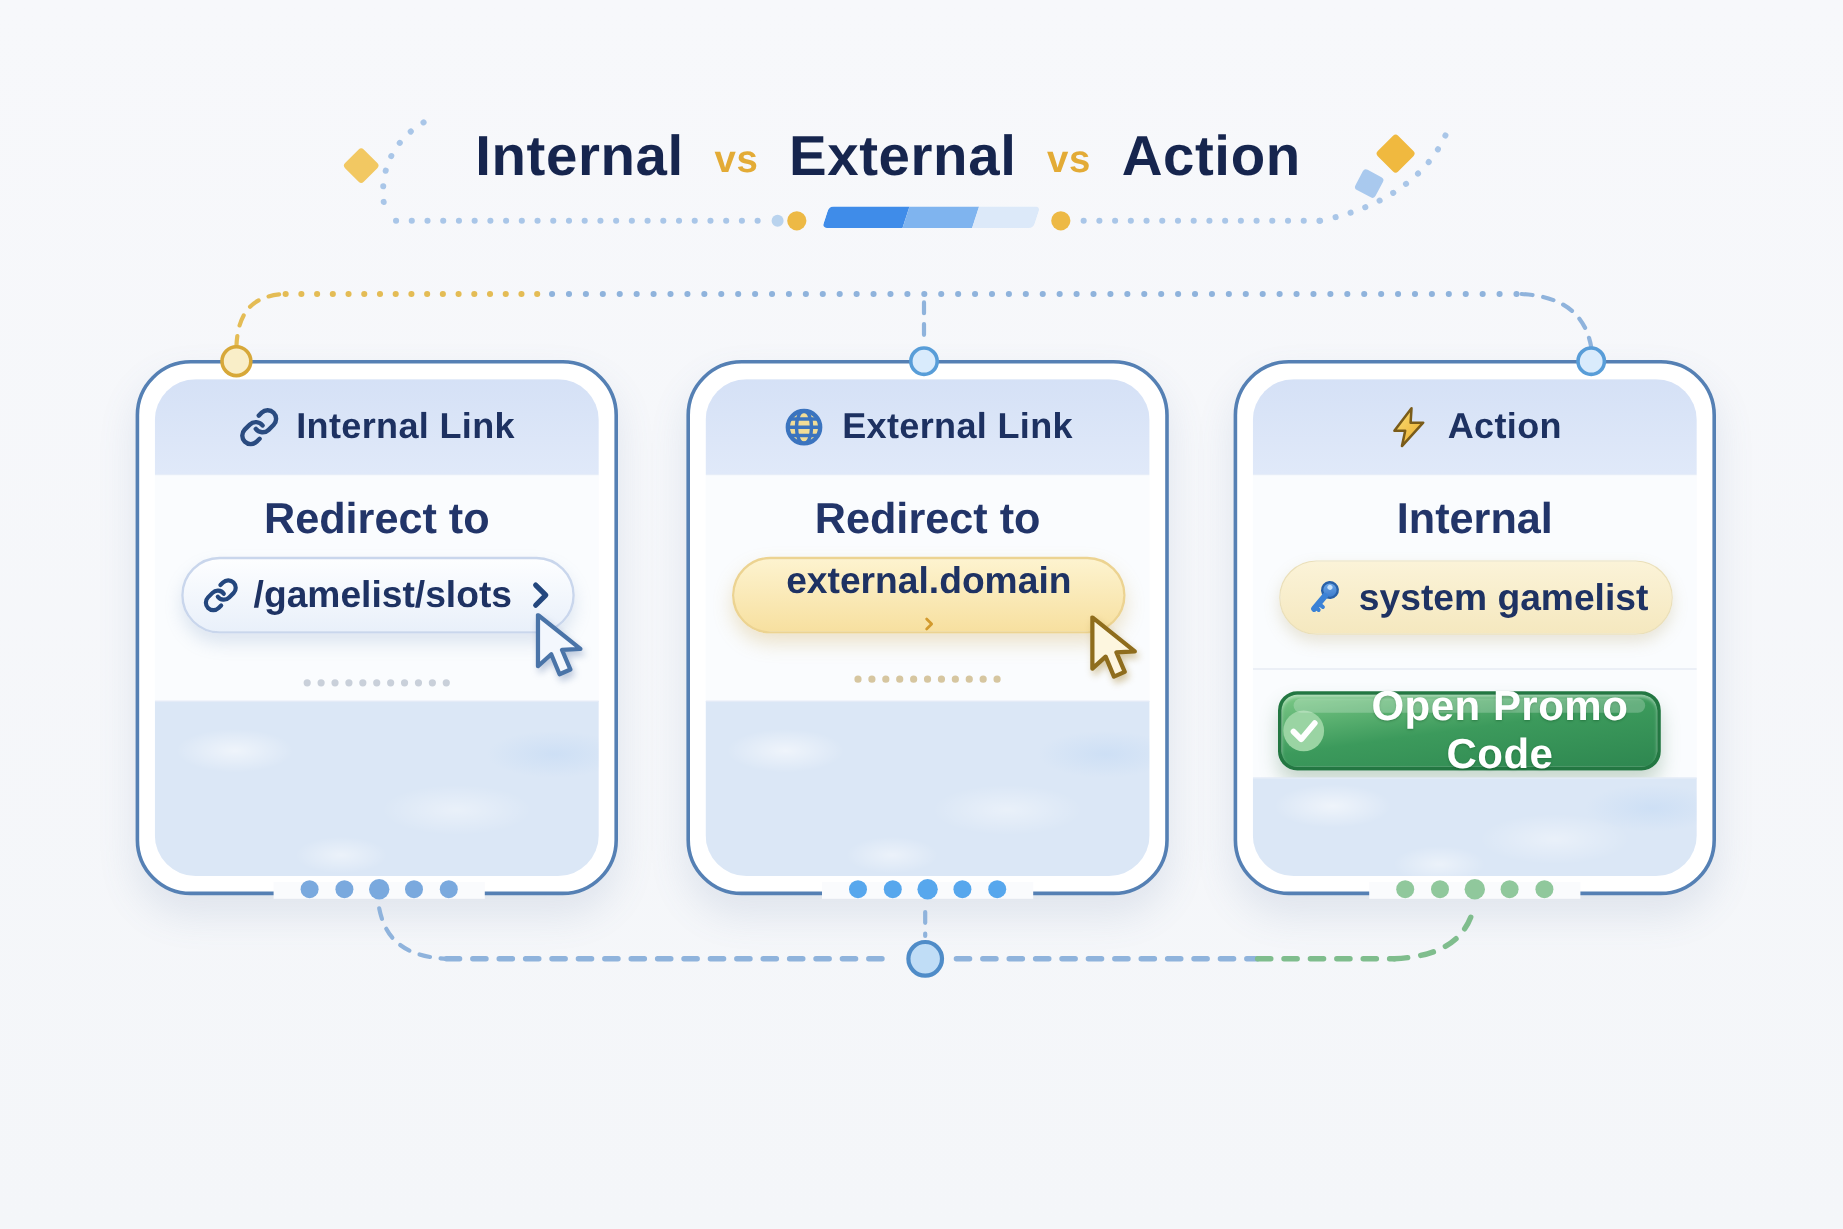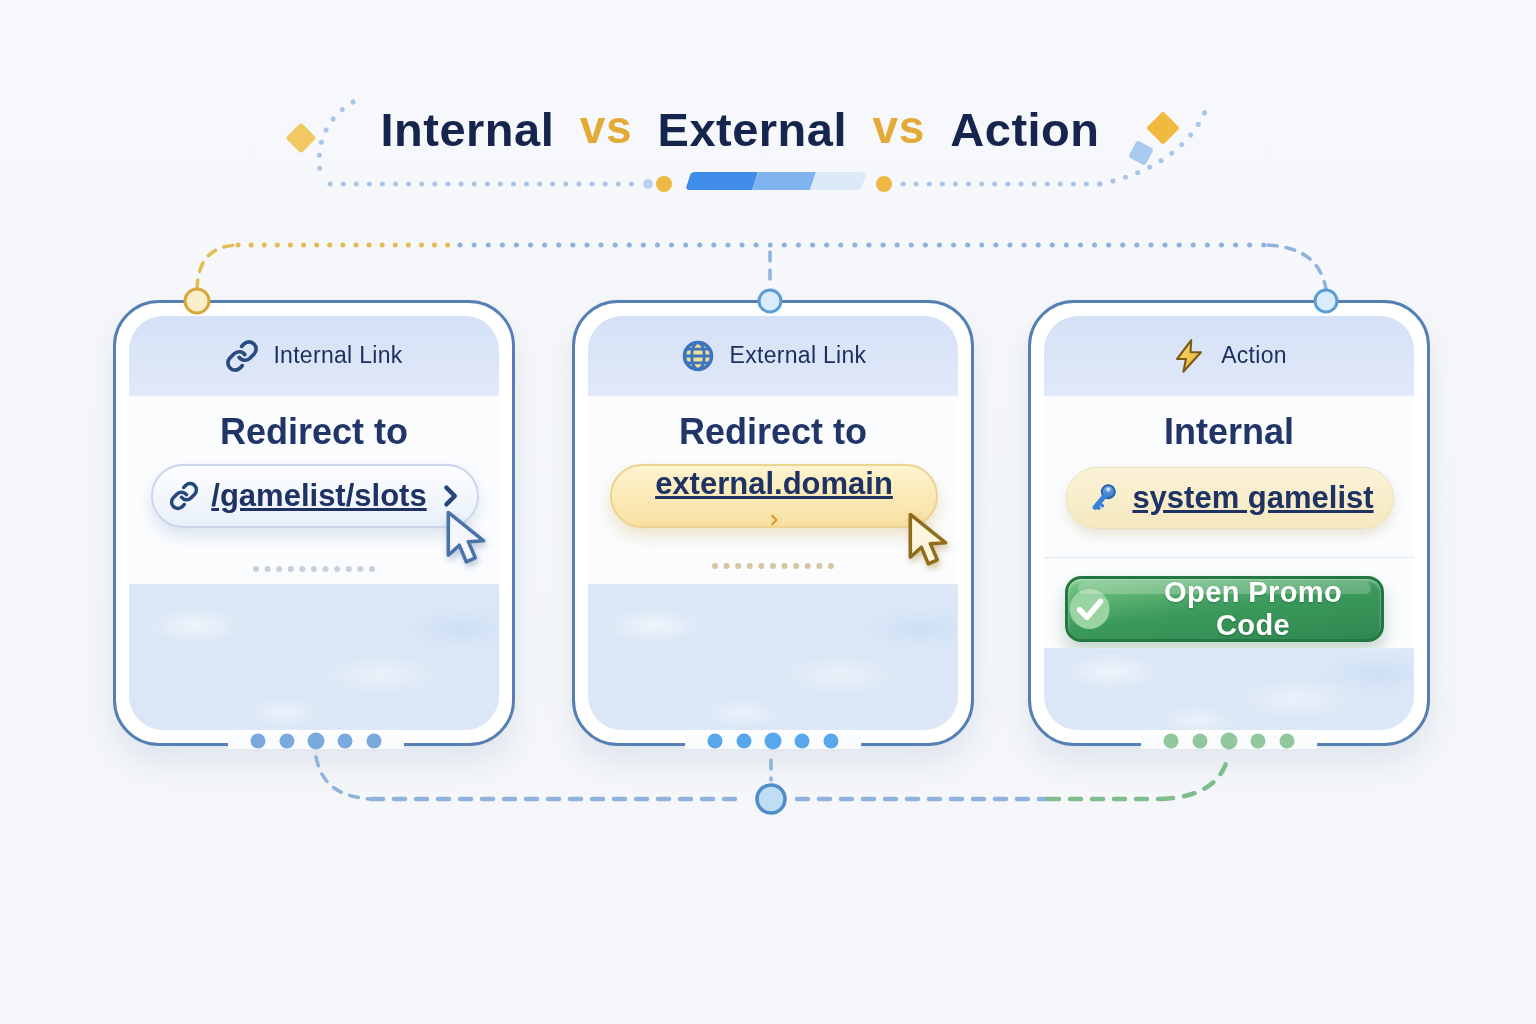--- a/index.html
+++ b/index.html
@@ -5,21 +5,21 @@
   * { box-sizing: border-box; margin: 0; padding: 0; }
   html,body { width:1536px; height:1024px; overflow:hidden; }
   body { font-family:"Liberation Sans", sans-serif; background:#f6f7fa; }
   .stage { position:relative; width:1536px; height:1024px;
            background:linear-gradient(180deg,#f7f8fb 0%,#f4f6f9 100%); }
 
   
   .title { position:absolute; top:102px; left:0; width:1480px; text-align:center;
            font-weight:bold; font-size:47px; color:#16254e; letter-spacing:.5px; z-index:3; }
   .title .t { display:inline-block; margin:0 4px; }
-  .title .vs { display:inline-block; margin:0 8px; color:#e3ab36; font-size:46px;
+  .title .vs { display:inline-block; margin:0 8px; color:#e3ab36; font-size:32px;
                position:relative; top:-3px; }
 
   
   .progress { position:absolute; left:688px; top:172px; width:176px; height:18px;
               transform:skewX(-18deg); border-radius:4px; overflow:hidden; display:flex; z-index:3; }
   .progress .p1 { width:38%; background:#3f8ce9; }
   .progress .p2 { width:33%; background:#7fb4ef; }
   .progress .p3 { width:29%; background:#dce9f9; }
 
   
@@ -35,56 +35,56 @@
   
   .card { position:absolute; top:300px; width:402px; height:446px; background:#ffffff;
           border:3px solid #5580b4; border-radius:46px; z-index:2;
           box-shadow:0 16px 32px rgba(90,120,160,.14); }
   .card.c1 { left:113px; } .card.c2 { left:572px;padding-left:33px; } .card.c3 { left:1028px; }
   .inner { position:absolute; inset:13px; border-radius:34px; overflow:hidden; background:#fafcfe; }
   .chead { position:absolute; left:0; top:0; right:0; height:80px;
            background:linear-gradient(180deg,#d5e1f6,#e0e9f9);
            display:flex; align-items:center; justify-content:center; gap:14px;
            border-bottom:1px solid #e6edf8; }
-  .chead h2 { font-size:23px; font-weight:normal; color:#1d3161; letter-spacing:.3px; }
+  .chead h2 { font-size:30px; font-weight:bold; color:#1d3161; letter-spacing:.3px; }
   .subtitle { position:absolute; left:0; right:0; top:96px; height:40px; line-height:40px;
               text-align:center; font-size:36px; font-weight:600; color:#223569; }
   .footerband { position:absolute; left:0; right:0; bottom:0; background-color:#dbe7f6;
       background-image:
         radial-gradient(ellipse 70px 26px at 18% 28%, rgba(255,255,255,.55), transparent 70%),
         radial-gradient(ellipse 90px 30px at 68% 62%, rgba(255,255,255,.40), transparent 70%),
         radial-gradient(ellipse 55px 22px at 42% 88%, rgba(255,255,255,.45), transparent 70%),
         radial-gradient(ellipse 80px 28px at 90% 30%, rgba(203,222,245,.85), transparent 70%);
       border-top:1px solid #e4ebf7; }
   .c1 .footerband, .c2 .footerband { height:146px; }
   .c3 .footerband { height:82px; }
 
   
   .pill { position:absolute; left:22px; top:148px; width:328px; height:64px; border-radius:32px;
           display:flex; align-items:center; justify-content:center; gap:12px;
-          font-size:31px; font-weight:bold; color:#1e3263;text-decoration:underline; }
+          font-size:31px; font-weight:bold; color:#1e3263; }
   .pill-internal { background:linear-gradient(180deg,#fdfeff,#e9f0fa); border:2px solid #c9d6ec;
                    box-shadow:0 8px 14px rgba(120,150,190,.22); }
   .pill-external { background:linear-gradient(180deg,#fdf3cf,#f7e0a0); border:2px solid #ecd391;
                    box-shadow:0 8px 16px rgba(200,160,70,.28);flex-direction:column; }
   .pill-action   { top:151px; height:62px; background:linear-gradient(180deg,#fbf3d8,#f5e8bf);
                    border:1px solid #eadfb9; box-shadow:0 6px 12px rgba(180,160,100,.25); }
   .ellipsis { position:absolute; left:50%; transform:translateX(-50%); top:250px;
               width:122px; height:0; border-top:6px dotted #c9d0da; }
   .ellipsis.tan { border-top-color:#d6c6a0; top:247px; }
 
   .divider { position:absolute; left:0; right:0; top:241px; height:1px; background:#e2e7f0; }
 
   
   .greenbtn { position:absolute; left:21px; top:260px; width:319px; height:66px;
               border-radius:16px; border:3px solid #237742;
               background:linear-gradient(172deg,#7cc987 0%,#3c9a5c 48%,#2e8750 100%);
               display:flex; align-items:center; justify-content:center; gap:14px;
               box-shadow:0 10px 16px rgba(80,130,90,.30), inset 0 2px 3px rgba(255,255,255,.45);
-              color:#ffffff; font-size:29px; font-weight:bold; letter-spacing:.4px;
+              color:#ffffff; font-size:35px; font-weight:bold; letter-spacing:.4px;
               text-shadow:0 1px 2px rgba(0,60,20,.35); cursor:pointer; }
   .greenbtn::after { content:""; position:absolute; left:10px; right:10px; top:3px; height:12px;
               border-radius:10px; background:rgba(255,255,255,.22); }
 
   
   .cursor { position:absolute; z-index:7; }
   .cursor.cur1 { left:327px; top:208px; filter:drop-shadow(2px 4px 3px rgba(80,110,160,.35)); }
   .cursor.cur2 { left:330px; top:210px; filter:drop-shadow(2px 4px 3px rgba(170,140,60,.45)); }
 </style>
 </head>

